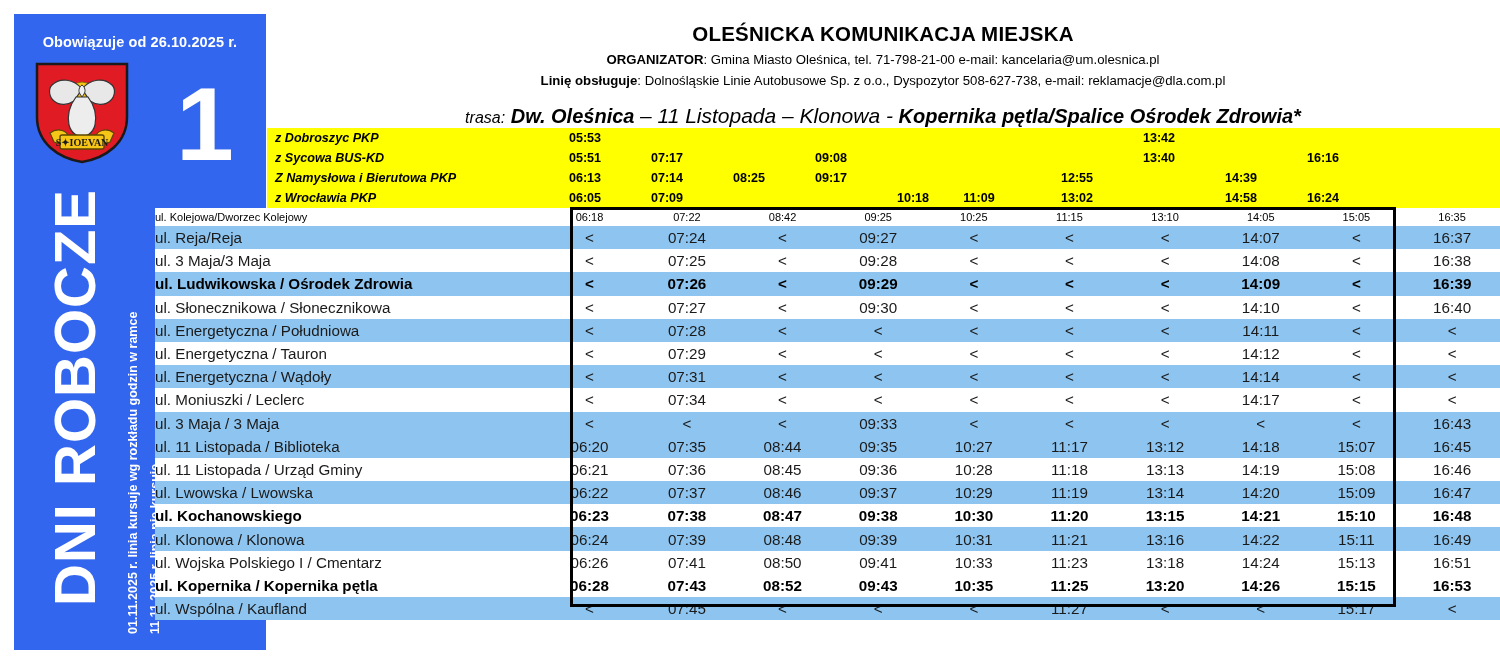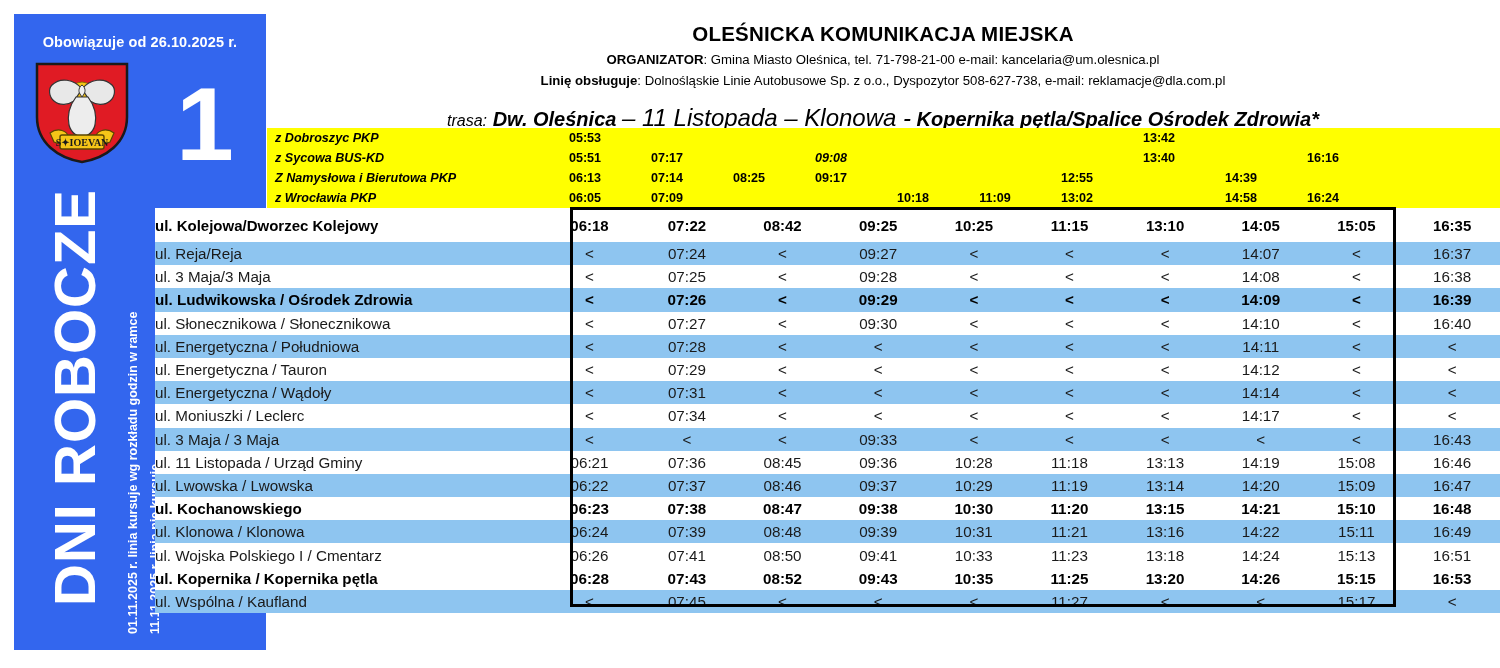--- a/index.html
+++ b/index.html
@@ -108,21 +108,21 @@
   .org-line b { font-weight: bold; }
   #route-line {
     margin-top: 16px;
     font-size: 20px;
     font-style: italic;
     color: #000;
     white-space: nowrap;
   }
   #route-line .lbl { font-size: 16px; font-weight: normal; }
   #route-line .b   { font-weight: bold; }
-  #route-line .n   { font-weight: normal; font-size: 24px;}
+  #route-line .n   { font-weight: normal; font-size: 21px;}
 
   
   #yellow-block {
     position: absolute;
     left: 267px;
     top: 128px;
     width: 1492px;
     height: 80px;
     background: #ffff00;
     z-index: 2;
@@ -180,21 +180,21 @@
     text-align: left;
   }
   td.tcell {
     width: 86px;
     text-align: center;
   }
   
   tr.alt td { background: #8ec5f0; }
   tr.norm td { background: #ffffff; }
   tr.bold td { font-weight: bold; color: #000; }
-  tr.hdr td { font-weight: bold; font-size: 15px; color: #000; background:#ffffff; height: 34px;}
+  tr.hdr td { font-weight: normal; font-size: 11px; color: #000; background:#ffffff; height: 18px;}
 
   
   #frame {
     position: absolute;
     left: 570px;
     top: 207px;
     width: 826px;
     height: 400px;
     border: 3px solid #000000;
     box-sizing: border-box;
@@ -251,39 +251,39 @@
 <div id="yellow-block">
     <div class="yrow">
       <div class="ylabel">z Dobroszyc PKP</div>
       <div class="ycell" style="left: 278px;">05:53</div>
       <div class="ycell" style="left: 852px;">13:42</div>
     </div>
     <div class="yrow">
       <div class="ylabel">z Sycowa BUS-KD</div>
       <div class="ycell" style="left: 278px;">05:51</div>
       <div class="ycell" style="left: 360px;">07:17</div>
-      <div class="ycell" style="left: 524px; font-style: italic;">09:08</div>
+      <div class="ycell" style="left: 524px;">09:08</div>
       <div class="ycell" style="left: 852px;">13:40</div>
       <div class="ycell" style="left: 1016px;">16:16</div>
     </div>
     <div class="yrow">
       <div class="ylabel">Z Namysłowa i Bierutowa PKP</div>
       <div class="ycell" style="left: 278px;">06:13</div>
       <div class="ycell" style="left: 360px;">07:14</div>
       <div class="ycell" style="left: 442px;">08:25</div>
       <div class="ycell" style="left: 524px;">09:17</div>
       <div class="ycell" style="left: 770px;">12:55</div>
       <div class="ycell" style="left: 934px;">14:39</div>
     </div>
     <div class="yrow">
       <div class="ylabel">z Wrocławia PKP</div>
       <div class="ycell" style="left: 278px;">06:05</div>
       <div class="ycell" style="left: 360px;">07:09</div>
       <div class="ycell" style="left: 606px;">10:18</div>
-      <div class="ycell" style="left: 688px;">11:09</div>
+      <div class="ycell" style="left: 672px;">11:09</div>
       <div class="ycell" style="left: 770px;">13:02</div>
       <div class="ycell" style="left: 852px; margin-top: 43px;">13:57</div>
       <div class="ycell" style="left: 934px;">14:58</div>
       <div class="ycell" style="left: 1016px;">16:24</div>
     </div>
   </div>
 
 <div id="table-wrap">
   <table class="tt">
     <colgroup>
@@ -423,20 +423,33 @@
           <td class="tcell">&lt;</td>
           <td class="tcell">&lt;</td>
           <td class="tcell">09:33</td>
           <td class="tcell">&lt;</td>
           <td class="tcell">&lt;</td>
           <td class="tcell">&lt;</td>
           <td class="tcell">&lt;</td>
           <td class="tcell">&lt;</td>
           <td class="tcell">16:43</td>
         </tr>
+        <tr class="alt ">
+          <td class="stop">ul. 11 Listopada / Biblioteka</td>
+          <td class="tcell">06:20</td>
+          <td class="tcell">07:35</td>
+          <td class="tcell">08:44</td>
+          <td class="tcell">09:35</td>
+          <td class="tcell">10:27</td>
+          <td class="tcell">11:17</td>
+          <td class="tcell">13:12</td>
+          <td class="tcell">14:18</td>
+          <td class="tcell">15:07</td>
+          <td class="tcell">16:45</td>
+        </tr>
         <tr class="norm ">
           <td class="stop">ul. 11 Listopada / Urząd Gminy</td>
           <td class="tcell">06:21</td>
           <td class="tcell">07:36</td>
           <td class="tcell">08:45</td>
           <td class="tcell">09:36</td>
           <td class="tcell">10:28</td>
           <td class="tcell">11:18</td>
           <td class="tcell">13:13</td>
           <td class="tcell">14:19</td>

